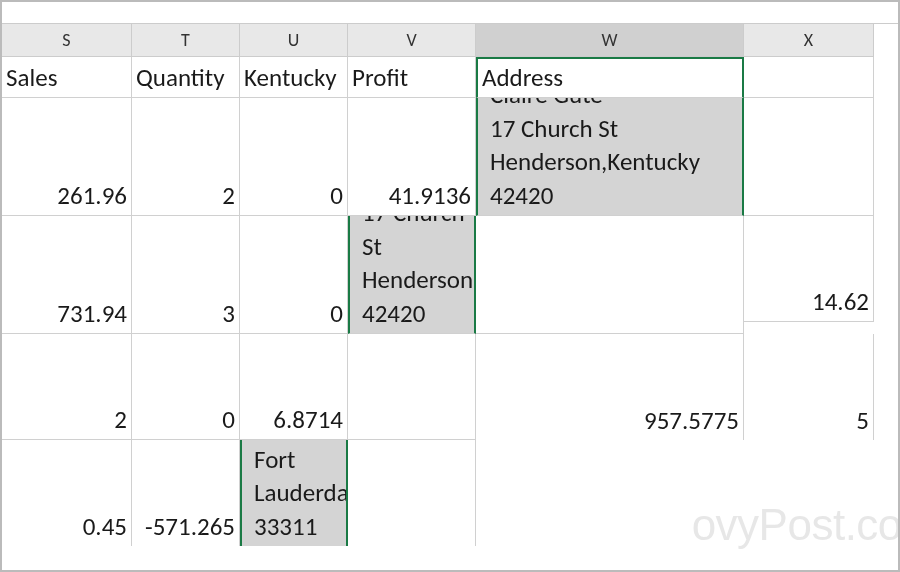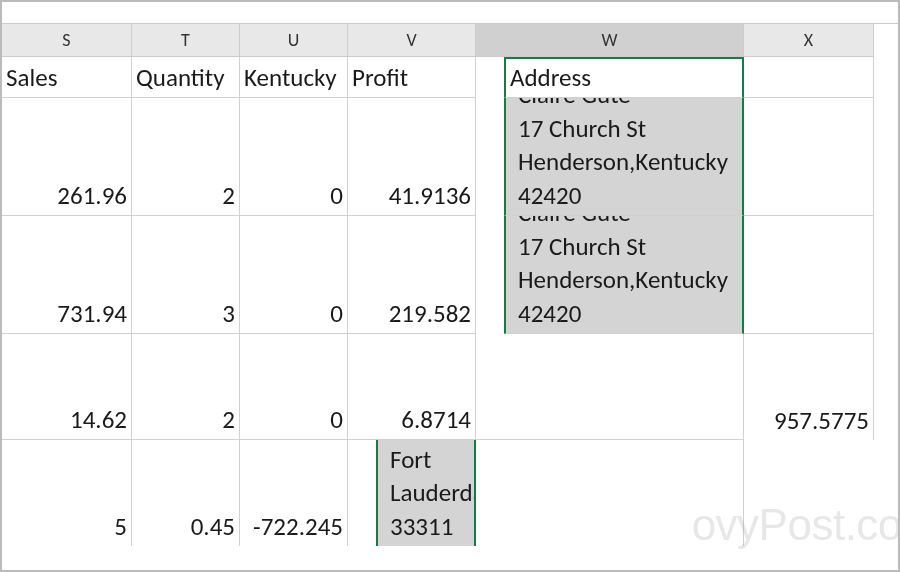--- a/index.html
+++ b/index.html
@@ -56,21 +56,20 @@
       align-items: flex-start;
       padding-top: 0;
       padding-left: 12px;
     }
     .addr-cell .addr-content {
       align-self: flex-end;
       width: 100%;
     }
     .selected-col {
       background: #d4d4d4;
-      margin-left: 28px;
     }
     .sel-border-top { border-top: 2px solid #1a7a45; }
     .sel-border-left { border-left: 2px solid #1a7a45; }
     .sel-border-right { border-right: 2px solid #1a7a45; }
     .watermark {
       position: absolute;
       right: -40px;
       bottom: 20px;
       font-size: 44px;
       color: rgba(120,120,120,0.18);
@@ -107,37 +106,36 @@
   <div class="cell num" style="height:118px">41.9136</div>
   <div class="cell txt addr-cell selected-col sel-border-left sel-border-right" style="height:118px"><div class="addr-content">
 Claire Gute
 17 Church St
 Henderson,Kentucky 42420</div></div>
   <div class="cell" style="height:118px"></div>
 
   <div class="cell num" style="height:118px">731.94</div>
   <div class="cell num" style="height:118px">3</div>
   <div class="cell num" style="height:118px">0</div>
-  <div class="cell num" style="height:118px">219.582</div>
   <div class="cell txt addr-cell selected-col sel-border-left sel-border-right" style="height:118px"><div class="addr-content">
 Claire Gute
 17 Church St
 Henderson,Kentucky 42420</div></div>
   <div class="cell" style="height:118px"></div>
 
   <div class="cell num" style="height:106px">14.62</div>
   <div class="cell num" style="height:106px">2</div>
   <div class="cell num" style="height:106px">0</div>
   <div class="cell num" style="height:106px">6.8714</div>
   <div class="cell" style="height:106px"></div>
 
   <div class="cell num" style="height:106px;border-bottom:none;">957.5775</div>
   <div class="cell num" style="height:106px;border-bottom:none;">5</div>
   <div class="cell num" style="height:106px;border-bottom:none;">0.45</div>
-  <div class="cell num" style="height:106px;border-bottom:none;">-722.245</div>
+  <div class="cell num" style="height:106px;border-bottom:none;">-571.265</div>
   <div class="cell txt addr-cell selected-col sel-border-left sel-border-right" style="height:106px;border-bottom:none;"><div class="addr-content">Sean O'Donnell
 18 Elm St
 Fort Lauderdale,Florida 33311</div></div>
   <div class="cell" style="height:106px;border-bottom:none;"></div>
 
 </div>
 
 <div class="watermark">ovyPost.com</div>
 
 </body></html>

